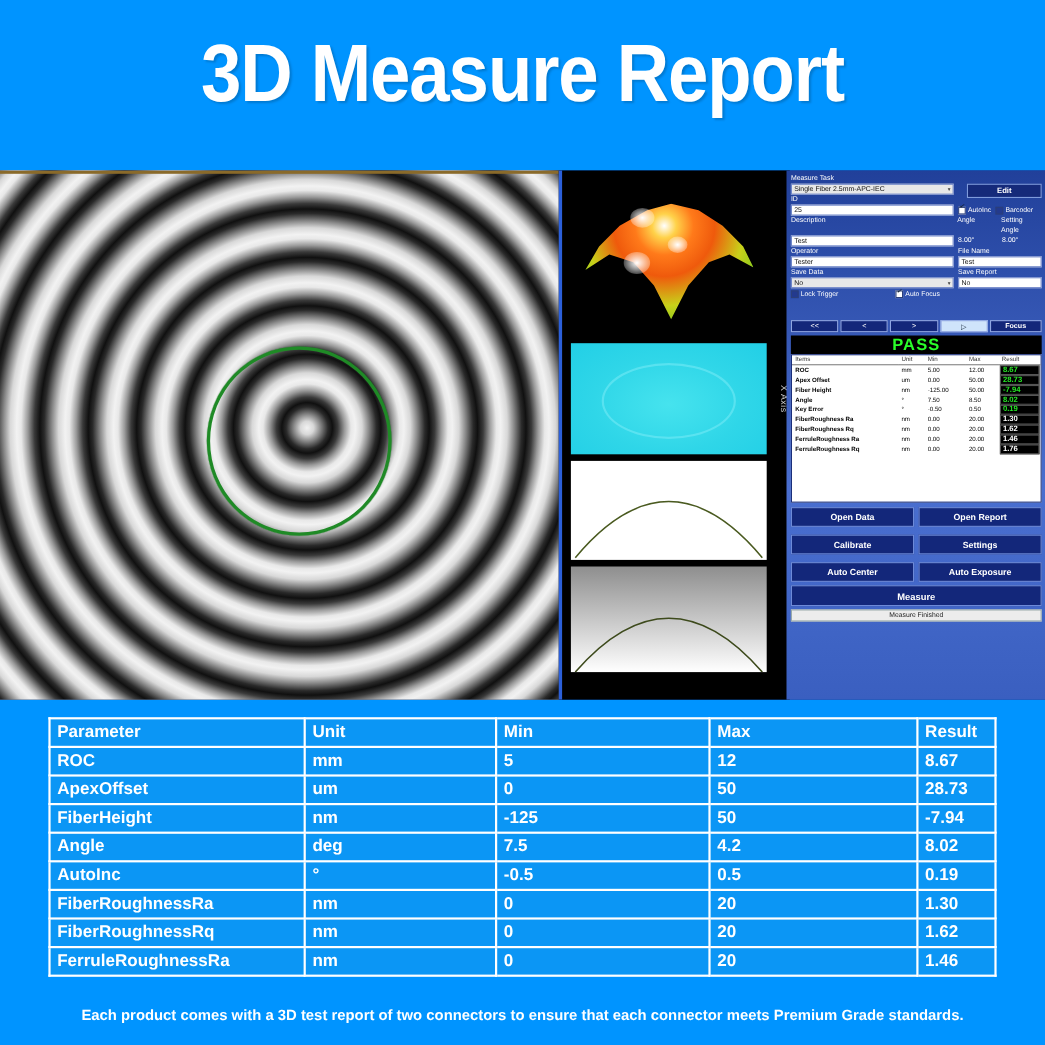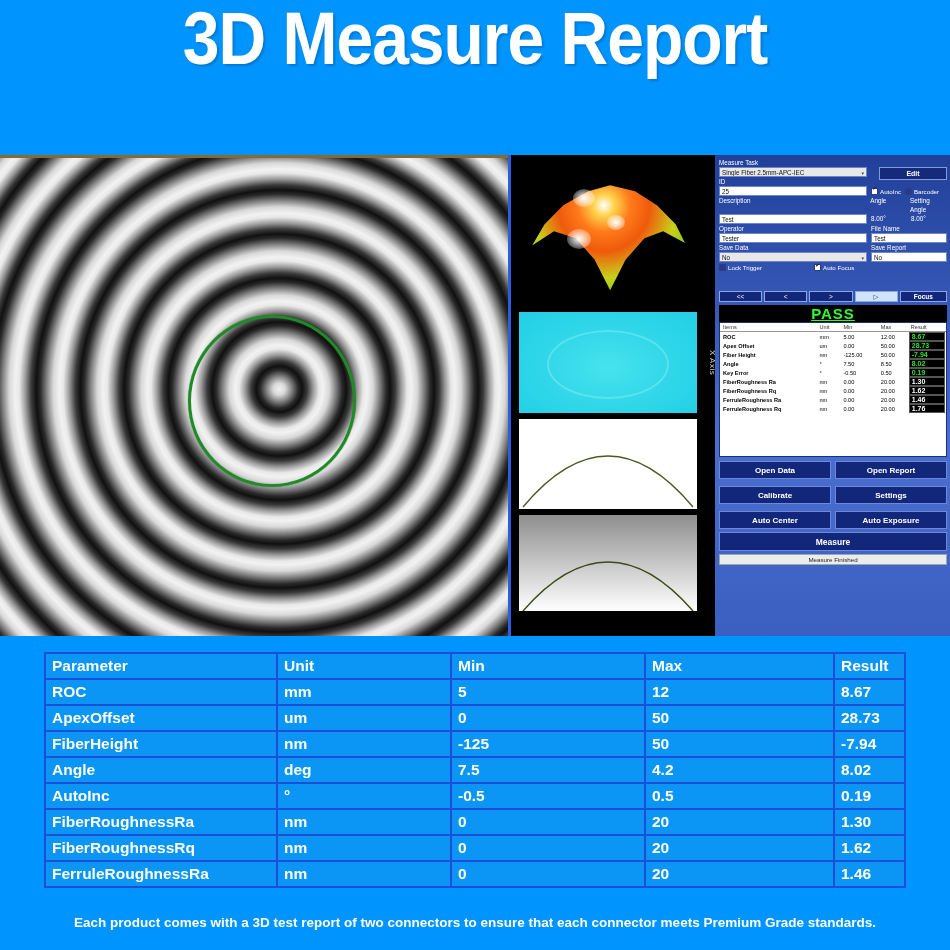--- a/index.html
+++ b/index.html
@@ -4,21 +4,21 @@
 <style>
   html,body{margin:0;padding:0;}
   body{
     width:950px;height:950px;overflow:hidden;
     background:#0094ff;
     font-family:"Liberation Sans", sans-serif;
     position:relative;
   }
   
   #title-bar{
-    height:132px;display:flex;align-items:flex-start;justify-content:center;
+    height:132px;display:flex;align-items:center;justify-content:center;
   }
   #report-title{
     color:#ffffff;font-size:66px;font-weight:bold;letter-spacing:-1px;
     text-shadow:2px 2px 2px rgba(0,0,0,.18);
     font-family:"Liberation Sans", sans-serif;
     transform:scaleY(1.12);
   }
   
   #screen-strip{
     position:absolute;left:0;top:155px;width:950px;height:481px;
@@ -108,21 +108,21 @@
   #nav-row{position:absolute;left:0;top:133px;width:228px;height:11px;display:flex;gap:2px;}
   .navbtn{
     flex:1;background:#13277a;border:1px solid #8fa6e2;color:#fff;font-size:6.5px;
     display:flex;align-items:center;justify-content:center;
   }
   .navbtn.light{background:#cfe4fb;color:#234;}
   .navbtn.focus{flex:1.1;background:#13277a;font-weight:bold;}
   #pass-bar{
     position:absolute;left:0;top:147px;width:228px;height:17px;background:#000;
     display:flex;align-items:center;justify-content:center;
-    color:#2aff2a;font-size:15px;font-weight:bold;letter-spacing:1px;text-decoration:underline;
+    color:#2aff2a;font-size:15px;font-weight:bold;letter-spacing:1px;
   }
   #res-table{
     position:absolute;left:0;top:164px;width:228px;height:135px;
     background:#fff;border:1px solid #1b2f7a;box-sizing:border-box;
   }
   #res-table table{border-collapse:collapse;width:100%;font-size:5.6px;color:#000;}
   #res-table th{
     font-weight:normal;text-align:left;padding:1px 3px;color:#333;font-size:5.6px;
     border-bottom:1px solid #999;
   }
@@ -145,21 +145,21 @@
     background:#ececec;color:#222;font-size:6.2px;height:9px;
     display:flex;align-items:center;justify-content:center;border:1px solid #9aa;
   }
   
   #spec-table{
     position:absolute;left:44px;top:652px;width:862px;
     border-collapse:collapse;
   }
   #spec-table td{
     color:#ffffff;font-size:15.5px;font-weight:bold;
-    padding:3px 6px;border:2px solid #1d4ed8;background:#0b96f5;
+    padding:3px 6px;border:2px solid #ffffff;background:#0b96f5;
     white-space:nowrap;
   }
   #spec-table tr td:nth-child(1){width:218px;}
   #spec-table tr td:nth-child(2){width:160px;}
   #spec-table tr td:nth-child(3){width:180px;}
   #spec-table tr td:nth-child(4){width:175px;}
   #footer-note{
     position:absolute;left:0;top:915px;width:950px;text-align:center;
     color:#ffffff;font-size:13.5px;font-weight:bold;
   }

